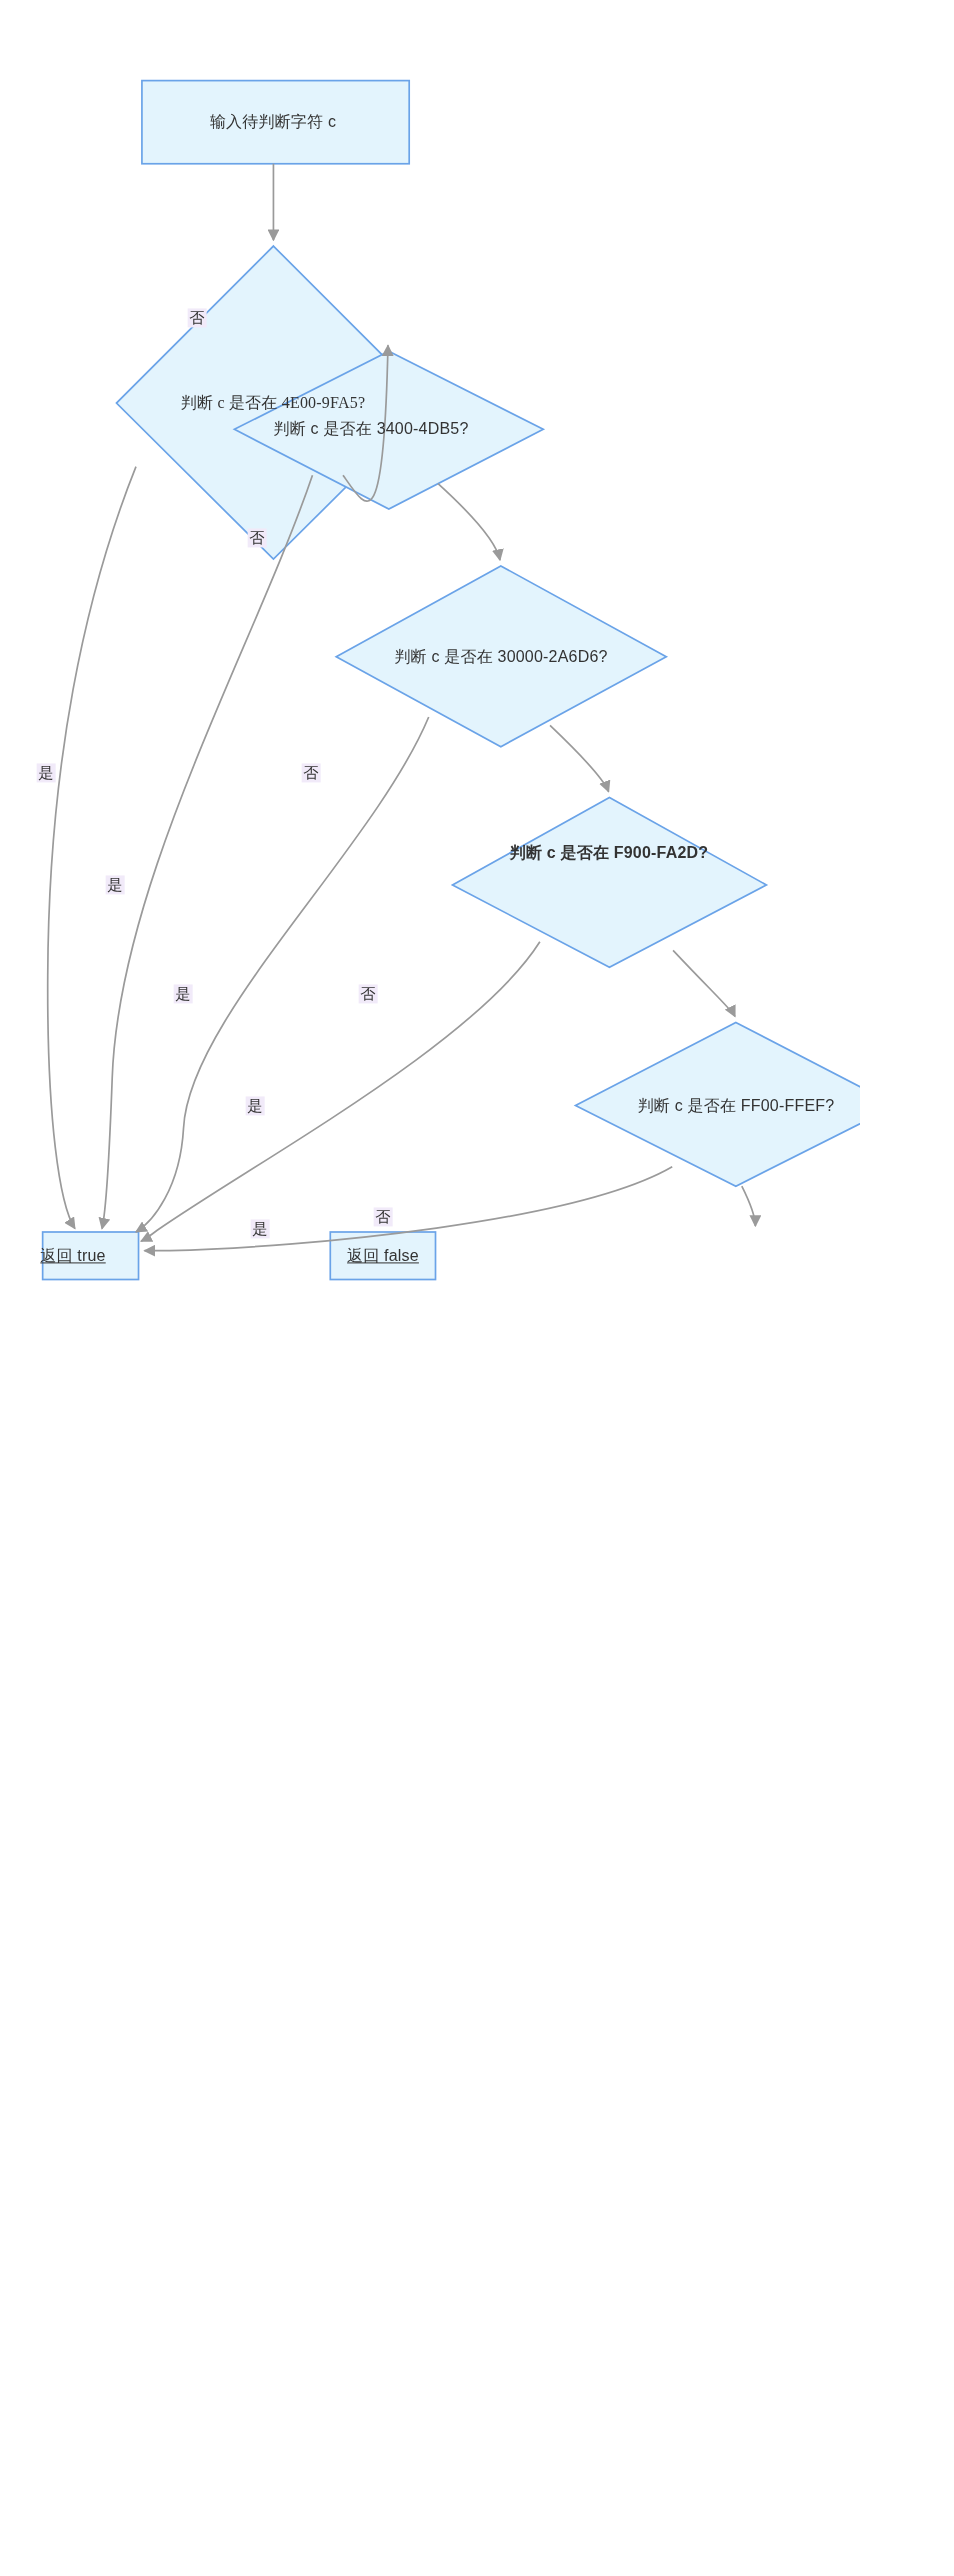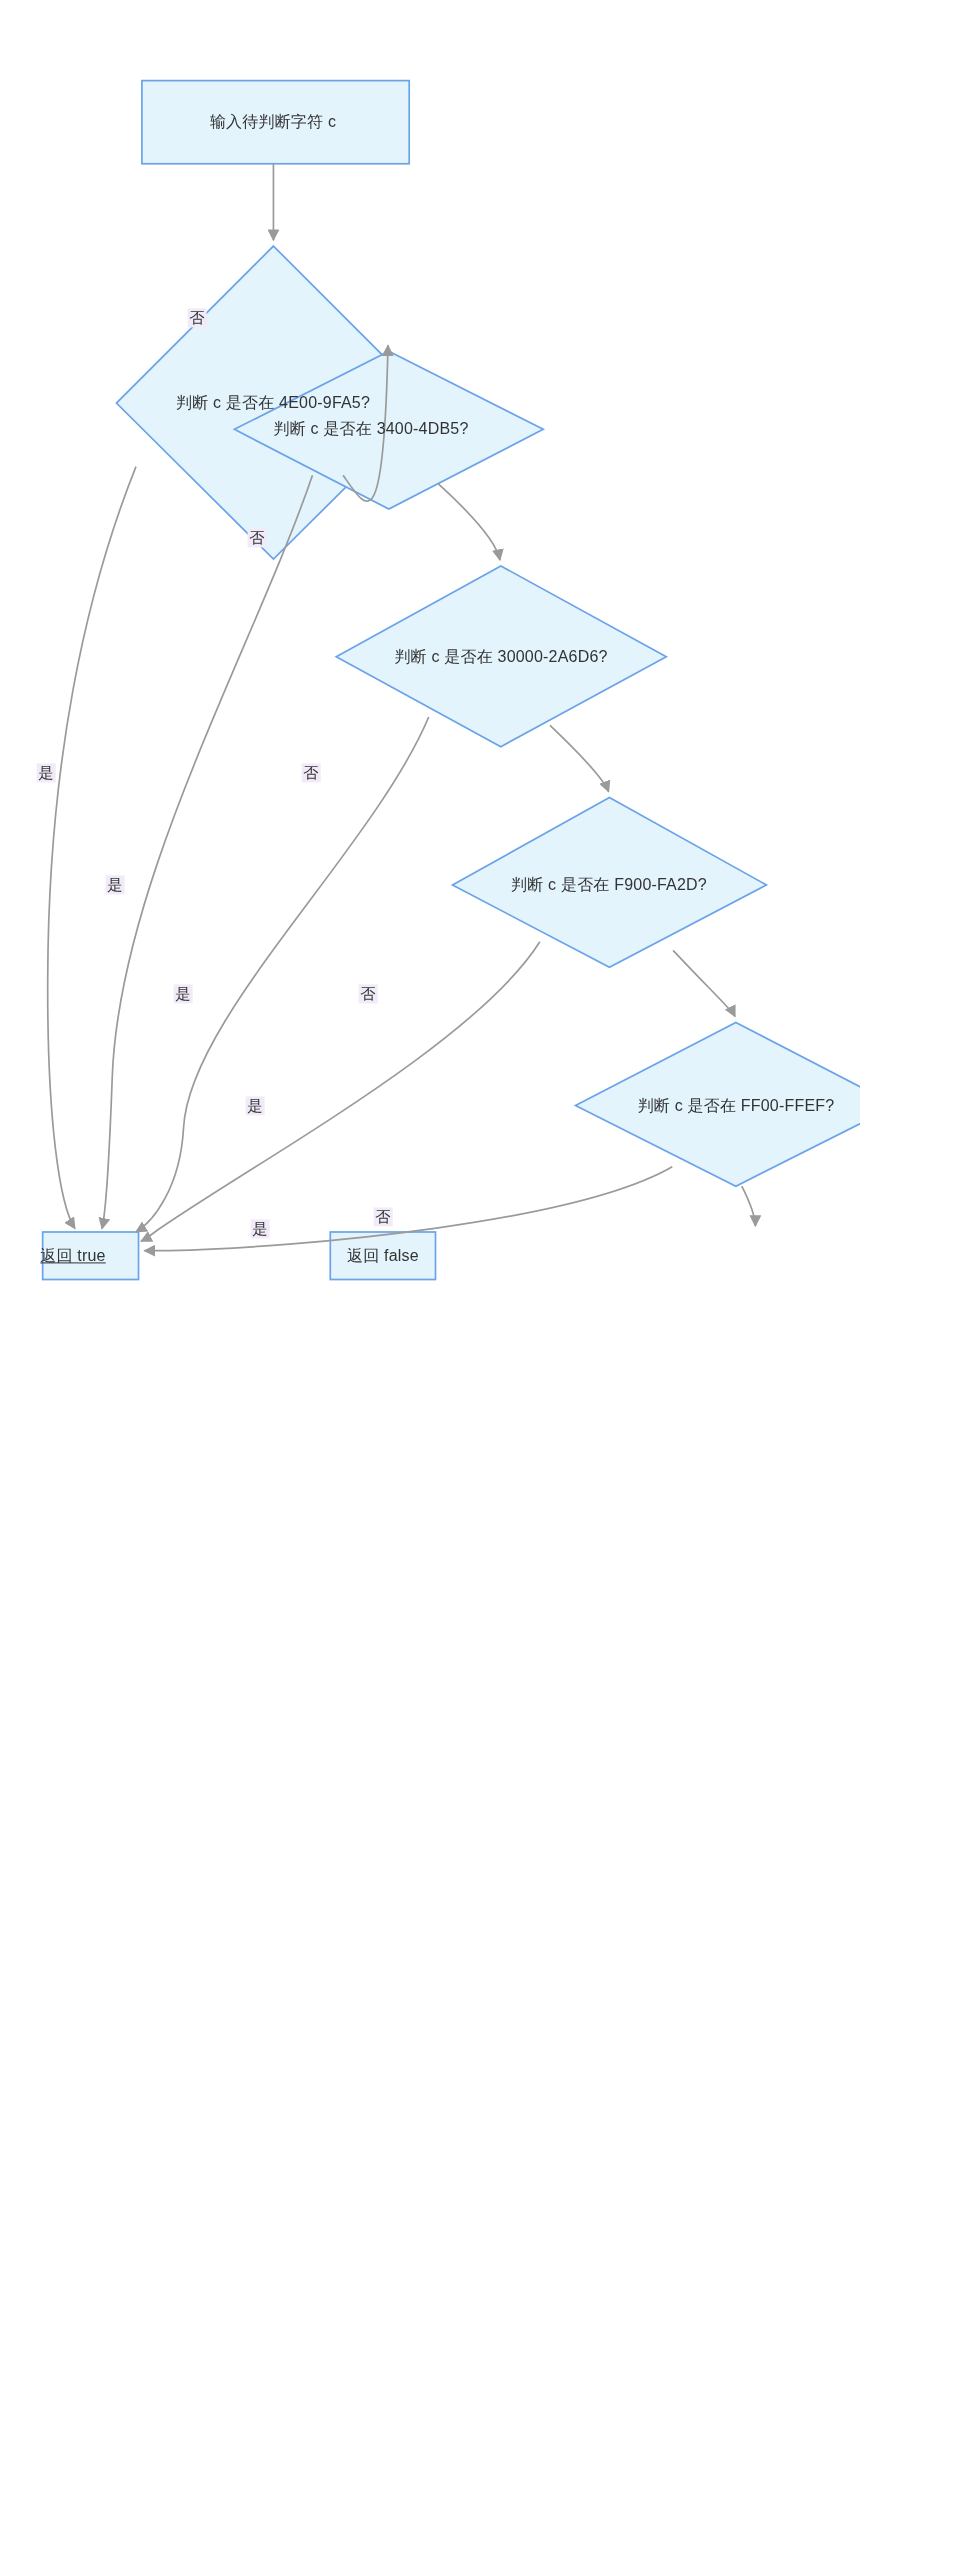--- a/index.html
+++ b/index.html
@@ -102,33 +102,33 @@
 
     <path class="edge-path" d="M 793,1120 C 840,1170 862,1190 866,1198" marker-end="url(#arrow)"></path>
 
     <path class="edge-path" d="M 792,1375 C 680,1440 360,1470 200,1474 C 190,1474 180,1474 170,1474" marker-end="url(#arrow)"></path>
 
     <path class="edge-path" d="M 874,1398 C 885,1420 890,1435 890,1445" marker-end="url(#arrow)"></path>
   </svg>
 
   <div class="node-label" style="left:273px; top:122px;">输入待判断字符 c</div>
 
-  <div class="node-label" style="left:273px; top:403px;">判断 c 是否在 4E00-9FA5?</div>
+  <div class="node-label" style="left:273px; top:403px;font-family:Liberation Serif, serif;">判断 c 是否在 4E00-9FA5?</div>
 
   <div class="node-label" style="left:371px; top:429px;">判断 c 是否在 3400-4DB5?</div>
 
   <div class="node-label" style="left:501px; top:657px;">判断 c 是否在 30000-2A6D6?</div>
 
-  <div class="node-label" style="left:609px; top:885px;">判断 c 是否在 F900-FA2D?</div>
+  <div class="node-label" style="left:609px; top:853px;font-weight:bold;">判断 c 是否在 F900-FA2D?</div>
 
   <div class="node-label" style="left:736px; top:1106px;">判断 c 是否在 FF00-FFEF?</div>
 
   <div class="node-label" style="left:73px; top:1256px;text-decoration:underline;">返回 true</div>
 
-  <div class="node-label" style="left:383px; top:1256px;">返回 false</div>
+  <div class="node-label" style="left:383px; top:1256px;text-decoration:underline;">返回 false</div>
 
   <div class="edge-label" style="left:197px; top:318px;">否</div>
 
   <div class="edge-label" style="left:257px; top:538px;">否</div>
 
   <div class="edge-label" style="left:311px; top:773px;">否</div>
 
   <div class="edge-label" style="left:368px; top:994px;">否</div>
 
   <div class="edge-label" style="left:383px; top:1217px;">否</div>

